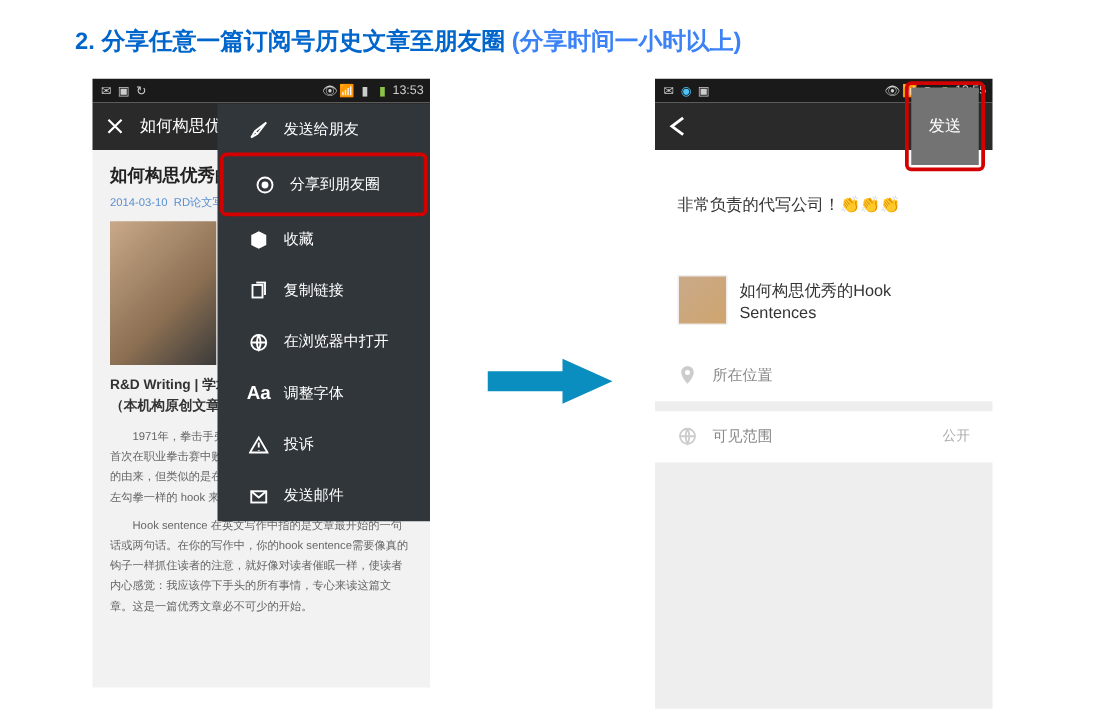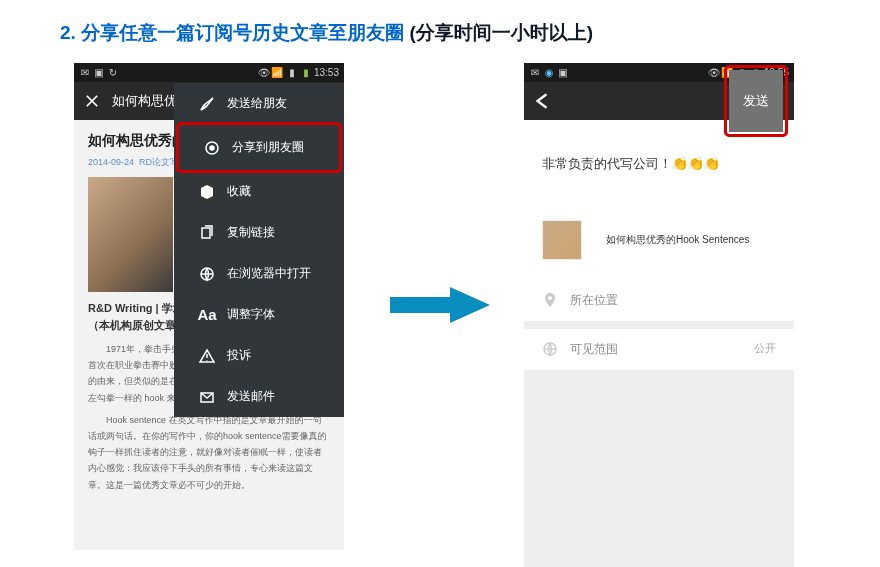--- a/index.html
+++ b/index.html
@@ -6,21 +6,21 @@
   body { font-family: "Microsoft YaHei", Arial, sans-serif; background: #fff; width: 880px; height: 567px; position: relative; }
   
   .instruction {
     position: absolute;
     top: 20px;
     left: 60px;
     font-size: 19px;
     font-weight: bold;
     color: #0066cc;
   }
-  .instruction .orange { color: #0f172a; }
+  .instruction .orange { color: #3b82f6; }
   
   .phone {
     position: absolute;
     width: 270px;
     background: #fff;
     font-size: 11px;
   }
   .phone-left { left: 74px; top: 63px; height: 490px; }
   .phone-right { left: 524px; top: 63px; height: 490px; }
   
@@ -98,22 +98,22 @@
     margin: -2px 2px;
     padding: 2px 0;
   }
   
   .compose-body { background: #fff; min-height: 430px; }
   .compose-text { padding: 35px 18px 15px; font-size: 13px; color: #333; min-height: 100px; }
   .attached-article {
     margin: 0 18px 20px;
     display: flex;
     align-items: center;
-    gap: 24px;
-    font-size: 10px;
+    gap: 10px;
+    font-size: 13px;
     color: #333;
   }
   .thumb {
     width: 40px; height: 40px;
     background: linear-gradient(135deg, #c9a989 0%, #cfa56f 100%);
     border: 1px solid #eee;
   }
   .option-row {
     display: flex;
     align-items: flex-start;
@@ -173,21 +173,21 @@
           <circle cx="8" cy="3" r="1.5"></circle>
           <circle cx="8" cy="8" r="1.5"></circle>
           <circle cx="8" cy="13" r="1.5"></circle>
         </svg>
     </div>
   </div>
 
   <div class="article-body">
     <div class="article-title">如何构思优秀的</div>
     <div class="article-meta">
-      <span>2014-09-24</span>&nbsp;&nbsp;<span>RD论文写</span>
+      <span>2014-03-10</span>&nbsp;&nbsp;<span>RD论文写</span>
     </div>
     <div class="article-img"></div>
     <div class="article-subtitle">
       <span>R&amp;D Writing | 学术</span><br>
       <span>（本机构原创文章，</span>
     </div>
     <div class="article-para">1971年，拳击手弗雷 ... 败了当时的拳王阿里，导致阿里首次在职业拳击赛中败北。虽然这并不是写作中hook 这个词的由来，但类似的是在写作中我们同样需要像弗雷泽强大的左勾拳一样的 hook 来敲击读者的心灵，吸引读者的注意力。</div>
     <div class="article-para">Hook sentence 在英文写作中指的是文章最开始的一句话或两句话。在你的写作中，你的hook sentence需要像真的钩子一样抓住读者的注意，就好像对读者催眠一样，使读者内心感觉：我应该停下手头的所有事情，专心来读这篇文章。这是一篇优秀文章必不可少的开始。</div>
 
     <div class="share-menu" style="top:-37px;">

